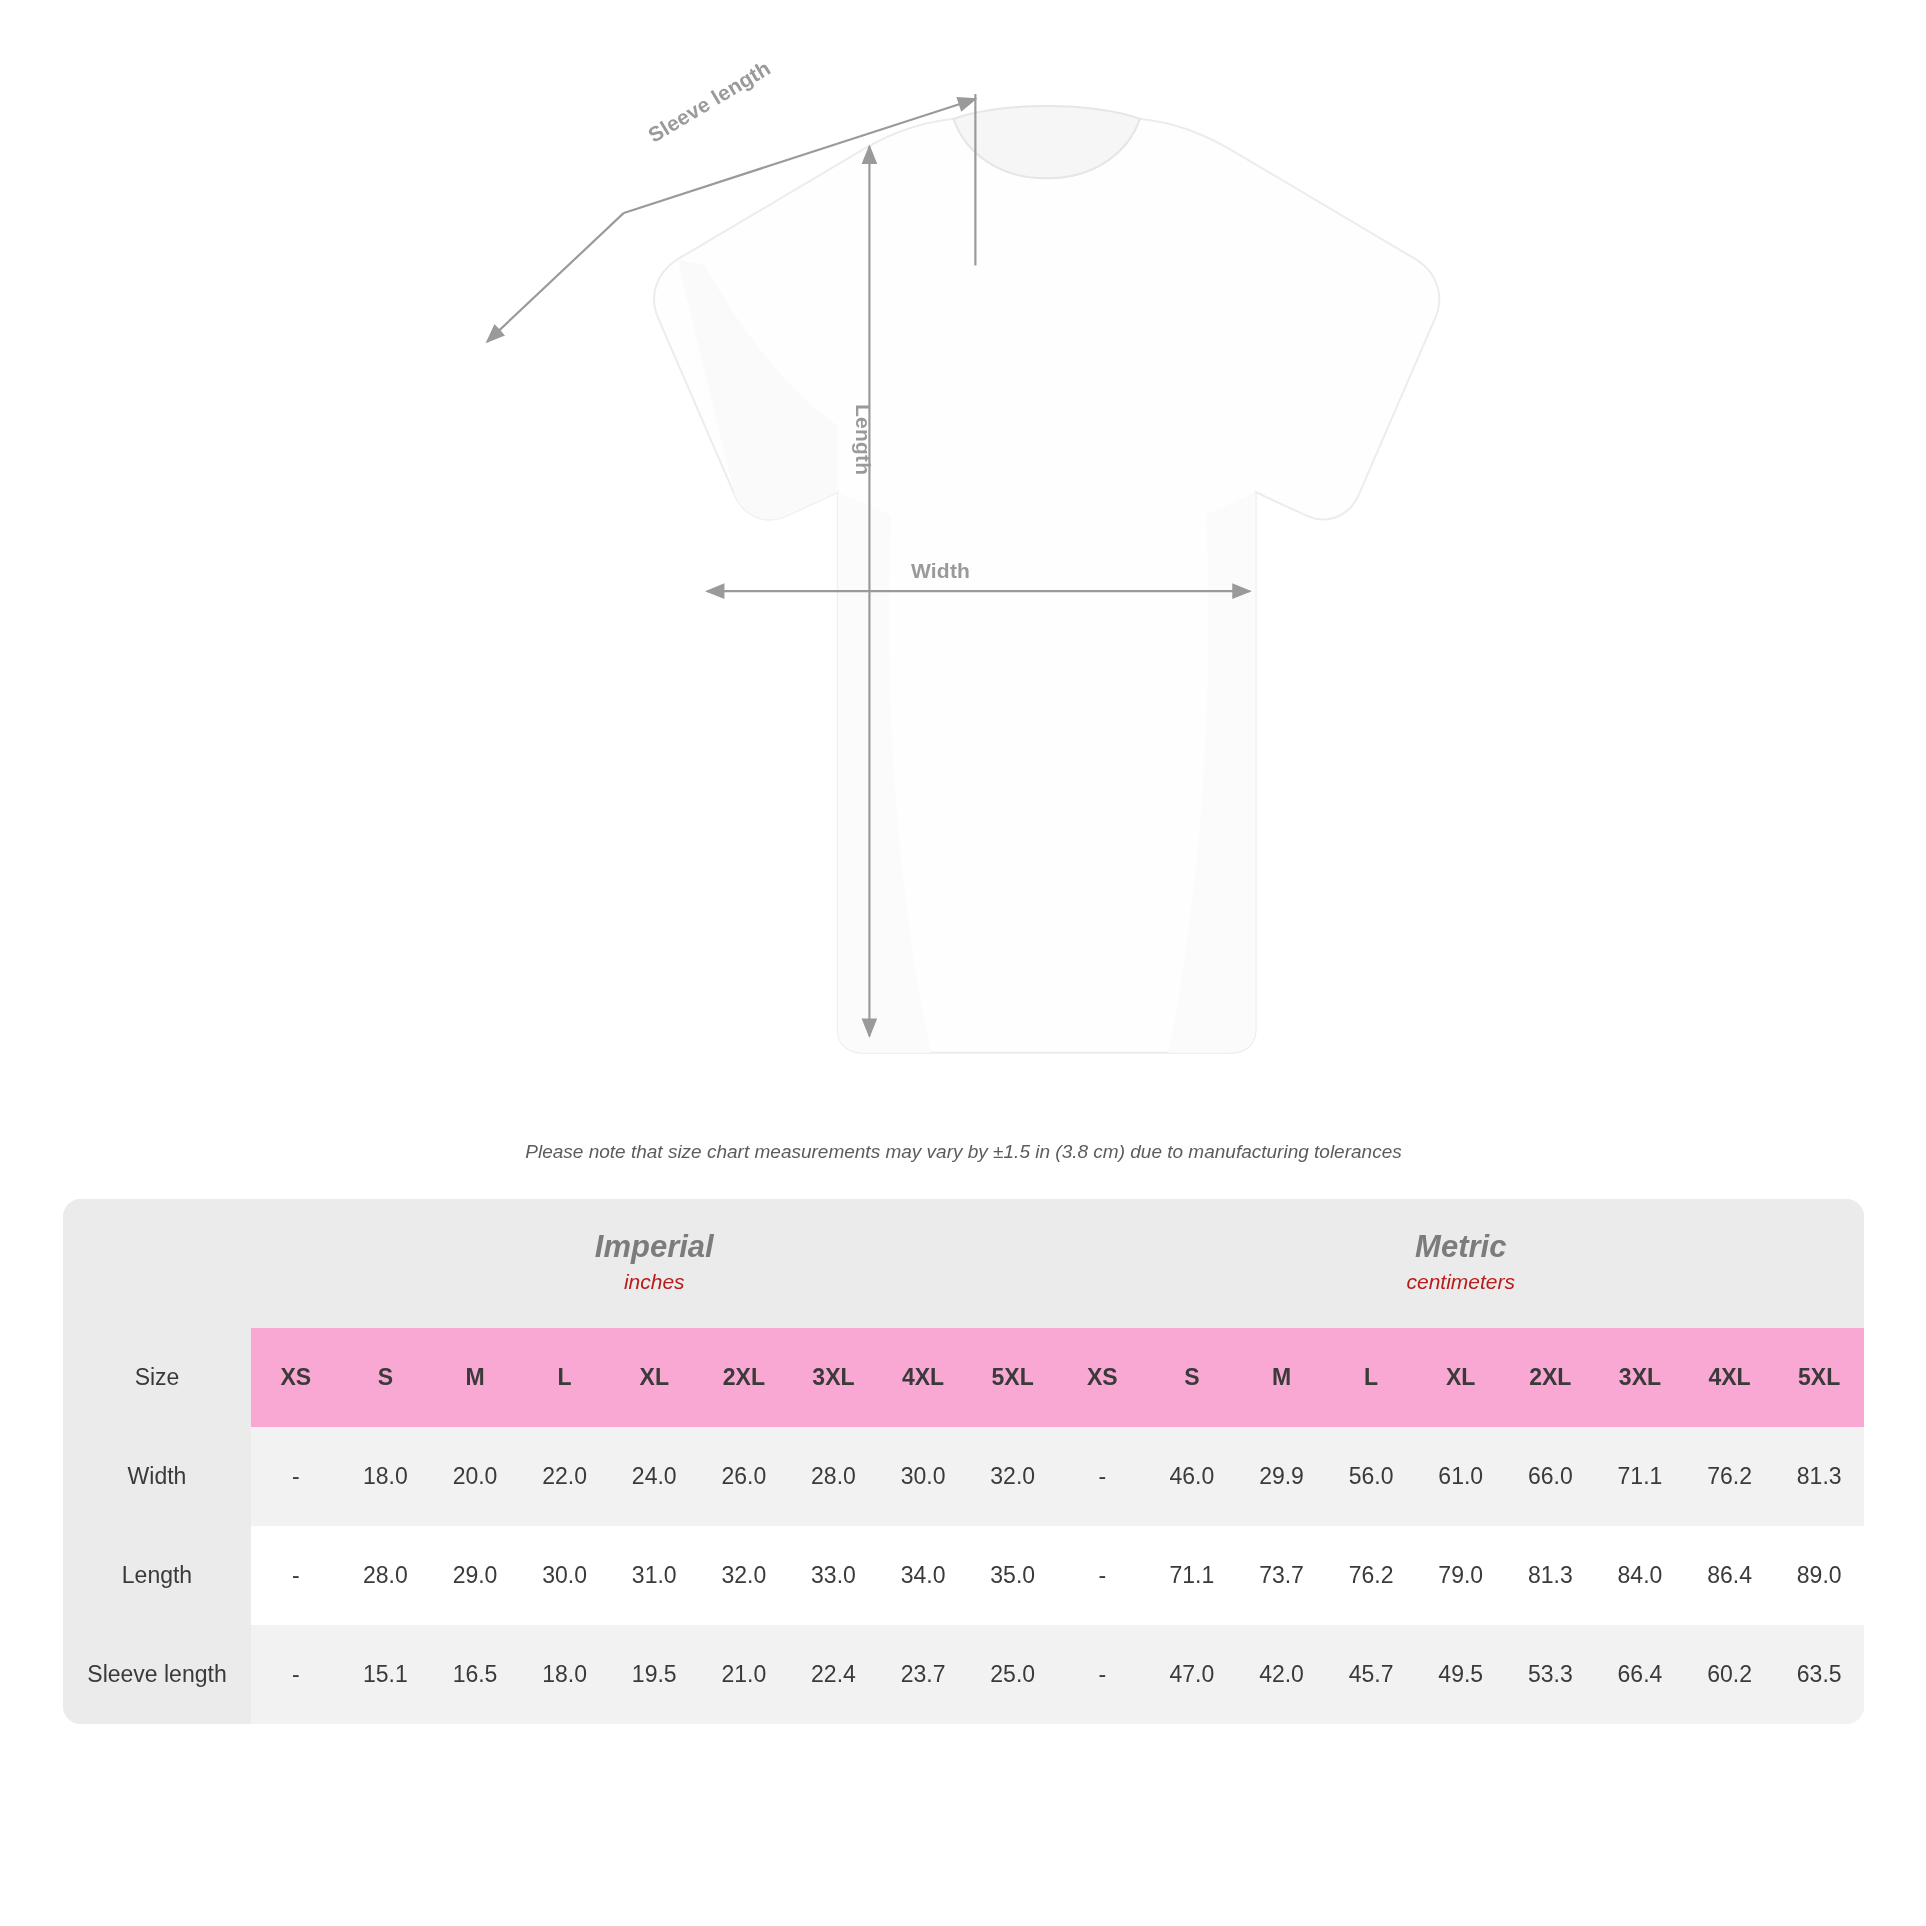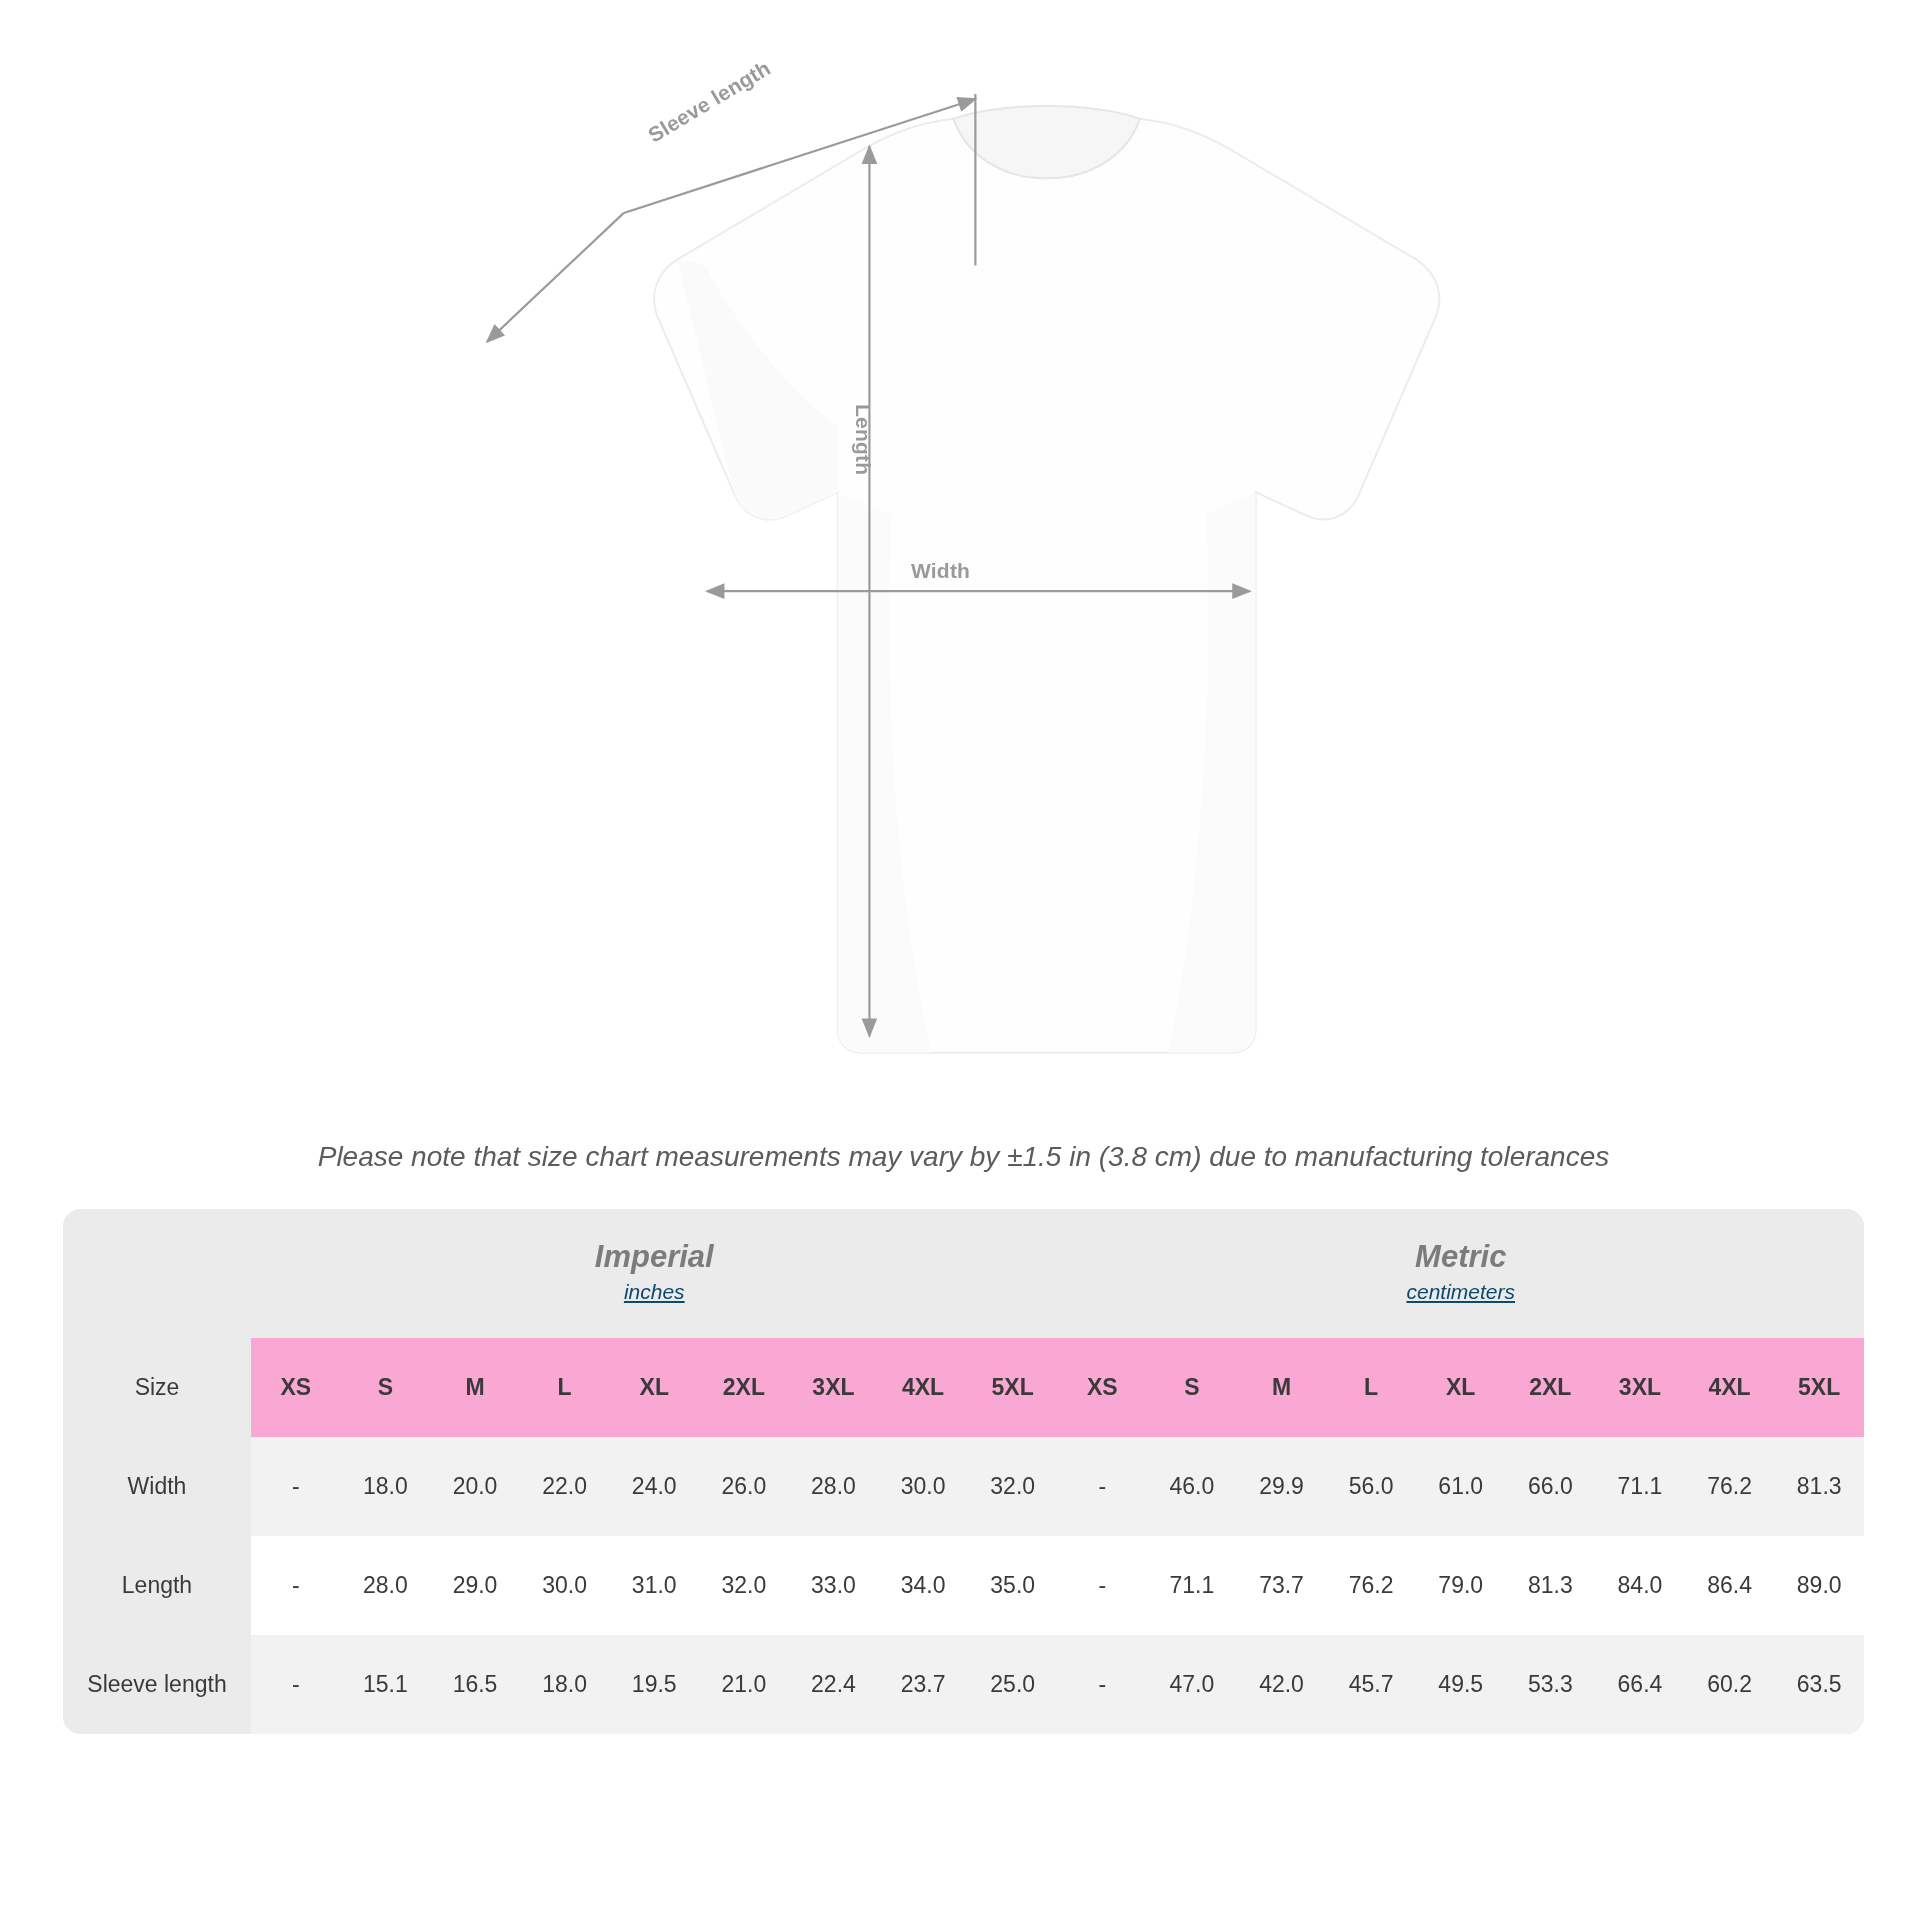--- a/index.html
+++ b/index.html
@@ -62,21 +62,21 @@
     margin-top: 18px;
   }
   .chart-title {
     font-size: 40px;
     font-weight: bold;
     color: #1a1a1a;
     margin: 0;
     letter-spacing: -0.2px;
   }
   .chart-note {
-    font-size: 28px;
+    font-size: 19px;
     font-style: italic;
     color: #5c5c5c;
     margin-top: 22px;
   }
 
   
   .table-wrap {
     margin: 36px 63px 0 63px;
     border-radius: 18px;
     overflow: hidden;
@@ -104,23 +104,22 @@
   .unit-name {
     font-size: 31px;
     font-weight: bold;
     font-style: italic;
     color: #7c7c7c;
     line-height: 1.18;
   }
   .unit-sub {
     font-size: 21px;
     font-style: italic;
-    color: #0c4a6e;
+    color: #b91c1c;
     line-height: 1.5;
-    text-decoration: underline;
   }
   
   .size-row td {
     height: 97px;
     background: #f9a8d4;
     font-weight: bold;
     font-size: 24px;
     color: #3d3d3d;
   }
   .size-row td.rowhead {

